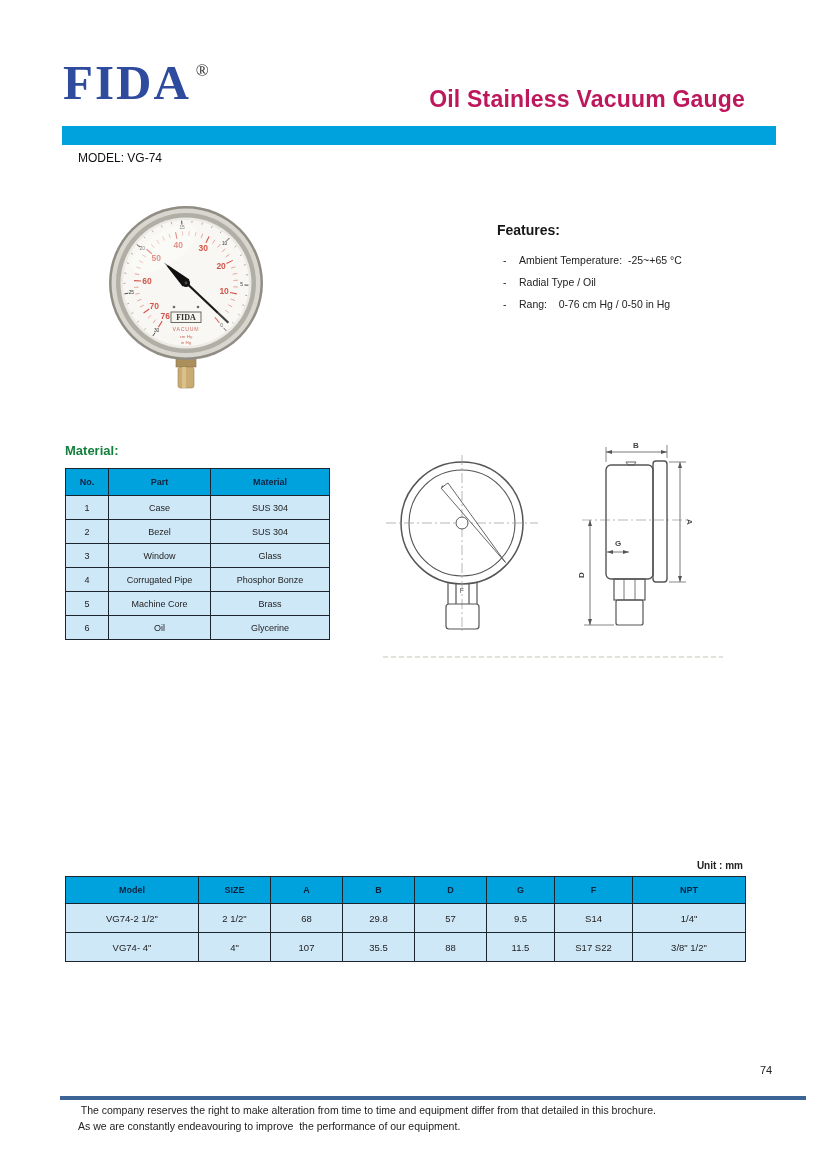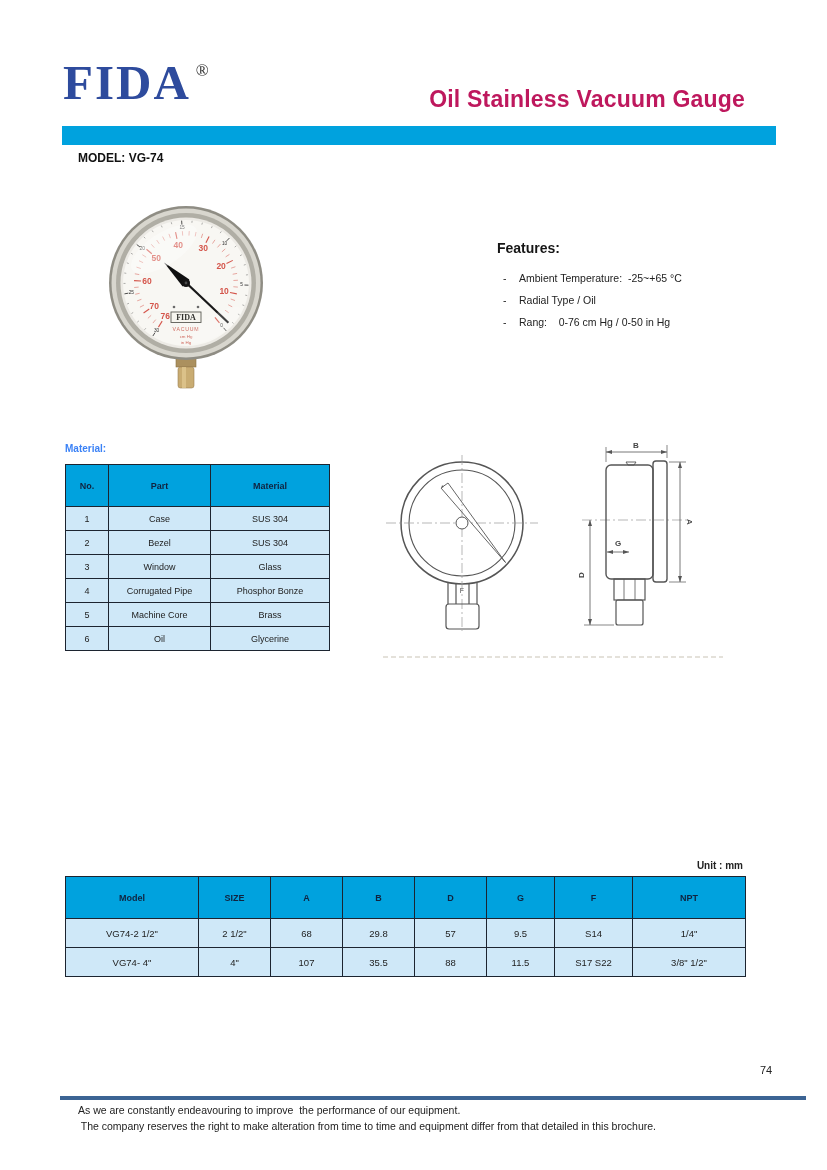--- a/index.html
+++ b/index.html
@@ -19,40 +19,40 @@
   .logo{
     position:absolute;left:63px;top:58px;
     font-family:Liberation Serif, serif;font-weight:700;font-size:49px;
     color:var(--logo-blue);letter-spacing:2px;line-height:1;
   }
   .logo sup{font-size:17px;color:#2f2f2f;position:relative;top:-6px;left:5px;letter-spacing:0;font-weight:400;}
   .title{
     position:absolute;top:86px;right:82px;font-size:23px;font-weight:600;color:#be185d;letter-spacing:0.2px;
   }
   .accent-bar{position:absolute;left:62px;top:126px;width:714px;height:19px;background:var(--accent);}
-  .model{position:absolute;left:78px;top:151px;font-size:12px;font-weight:700;color:#111;}
+  .model{position:absolute;left:78px;top:151px;font-size:12px;font-weight:400;color:#111;}
 
   
   .photo{position:absolute;left:96px;top:205px;width:180px;height:200px;}
 
   
-  .features{position:absolute;left:497px;top:240px;width:290px;}
+  .features{position:absolute;left:497px;top:222px;width:290px;}
   .features h2{font-size:14px;font-weight:600;margin:0 0 16px 0;color:#161616;}
   .features ul{list-style:none;margin:0;padding:0 0 0 6px;}
   .features li{display:flex;gap:11px;font-size:10.5px;color:#222;margin-bottom:10px;white-space:pre;}
   .features .bullet{width:5px;color:#222;}
 
   
   .material-section{position:absolute;left:65px;top:443px;}
-  .material-section h2{font-size:10px;font-weight:700;margin:0 0 10px 0;color:#3b82f6;}
+  .material-section h2{font-size:13px;font-weight:700;margin:0 0 10px 0;color:#15803d;}
   table{border-collapse:collapse;table-layout:fixed;}
   .data-table{border:1.5px solid var(--border-dark);}
   .data-table th{
     background:var(--accent);color:#10233f;font-size:9px;font-weight:700;
-    border:1px solid var(--border-dark);padding:0 2px;height:42px;
+    border:1px solid var(--border-dark);padding:0 2px;height:27px;
   }
   .data-table td{
     background:var(--row-blue);color:#222;font-size:9px;text-align:center;
     border:1px solid var(--border-dark);padding:0 2px;height:24px;
   }
   .mat-table{width:264px;}
   
   .spec-section{position:absolute;left:65px;top:860px;width:680px;}
   .unit{ text-align:right;font-size:10px;color:#222;margin:0 2px 5px 0;font-weight:bold;}
   .spec-table{width:680px;}
@@ -369,18 +369,18 @@
             <td>11.5</td>
             <td>S17 S22</td>
             <td>3/8" 1/2"</td>
           </tr>
         </tbody>
       </table>
   </section>
 
   <div class="footer-line"></div>
   <div class="footer-text">
+    <p> The company reserves the right to make alteration from time to time and equipment differ from that detailed in this brochure.</p>
     <p>As we are constantly endeavouring to improve  the performance of our equipment.</p>
-    <p> The company reserves the right to make alteration from time to time and equipment differ from that detailed in this brochure.</p>
   </div>
   <div class="page-num">74</div>
 
 </div>
 
 </body></html>

